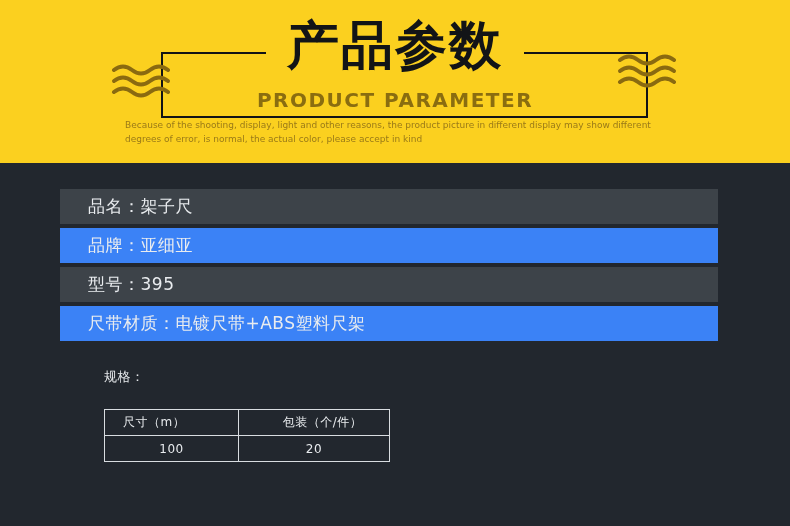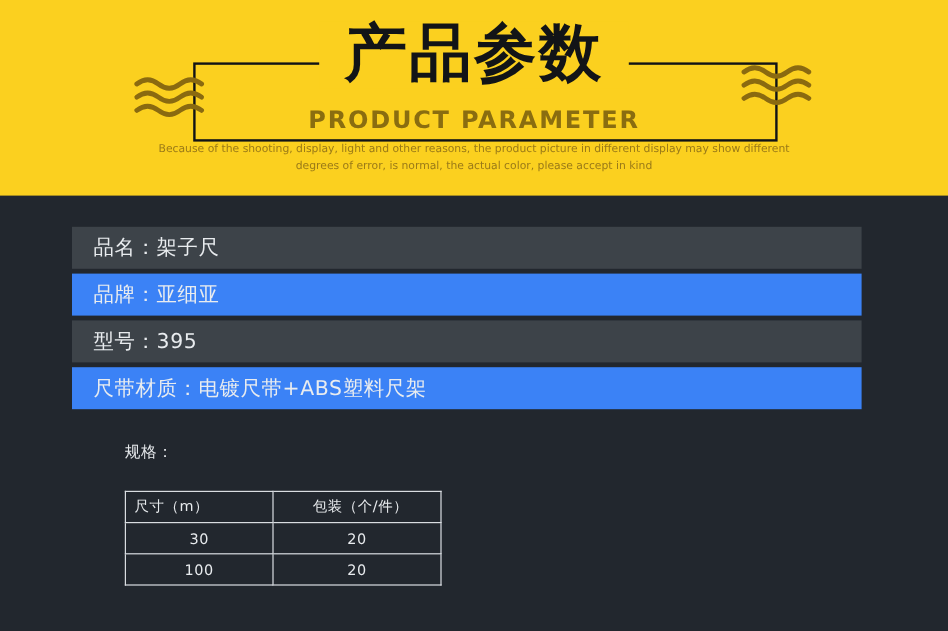--- a/index.html
+++ b/index.html
@@ -84,21 +84,20 @@
     z-index: 4;
     white-space: nowrap;
   }
 
   #disclaimer {
     position: absolute;
     left: 50%;
     transform: translateX(-50%);
     top: 118px;
     width: 540px;
-    text-align: center;
     font-family: "DejaVu Sans", "Liberation Sans", sans-serif;
     font-size: 9px;
     line-height: 14px;
     color: #9a7a18;
     z-index: 4;
   }
 
   .wave {
     position: absolute;
     z-index: 5;
@@ -111,21 +110,21 @@
     position: absolute;
     left: 60px;
     top: 189px;
     width: 658px;
   }
   .spec-row {
     height: 35px;
     margin-bottom: 4px;
     display: flex;
     align-items: center;
-    padding-left: 18px;
+    padding-left: 28px;
     box-sizing: border-box;
     font-family: "DejaVu Sans", "Liberation Sans", sans-serif;
     font-size: 17px;
     color: #e9ecef;
     letter-spacing: 0.5px;
   }
   .spec-row.dark { background: #3d4349; }
   .spec-row.light { background: #3b82f6; }
 
   
@@ -150,21 +149,21 @@
     border: 1px solid #d9dde1;
     height: 23px;
     font-family: "DejaVu Sans", "Liberation Sans", sans-serif;
     font-size: 12px;
     font-weight: normal;
     color: #e8ebee;
     letter-spacing: 0.5px;
   }
   #spec-table th {
     text-align: left;
-    padding-left: 7px;
+    padding-left: 18px;
     margin-top: 24px;
   }
   #spec-table td {
     text-align: center;
   }
   #spec-table .col-a { width: 114px; }
   #spec-table .col-b { width: 131px; text-align: center; }
 </style>
 </head>
 <body>
@@ -220,24 +219,20 @@
 
     <table id="spec-table">
       <thead>
         <tr>
           <th class="col-a">尺寸（m）</th>
           <th class="col-b">包装（个/件）</th>
         </tr>
       </thead>
       <tbody>
         <tr>
-          <td>30</td>
-          <td>20</td>
-        </tr>
-        <tr>
           <td>100</td>
           <td>20</td>
         </tr>
       </tbody>
     </table>
   </div>
 
 </div>
 
 </body></html>

